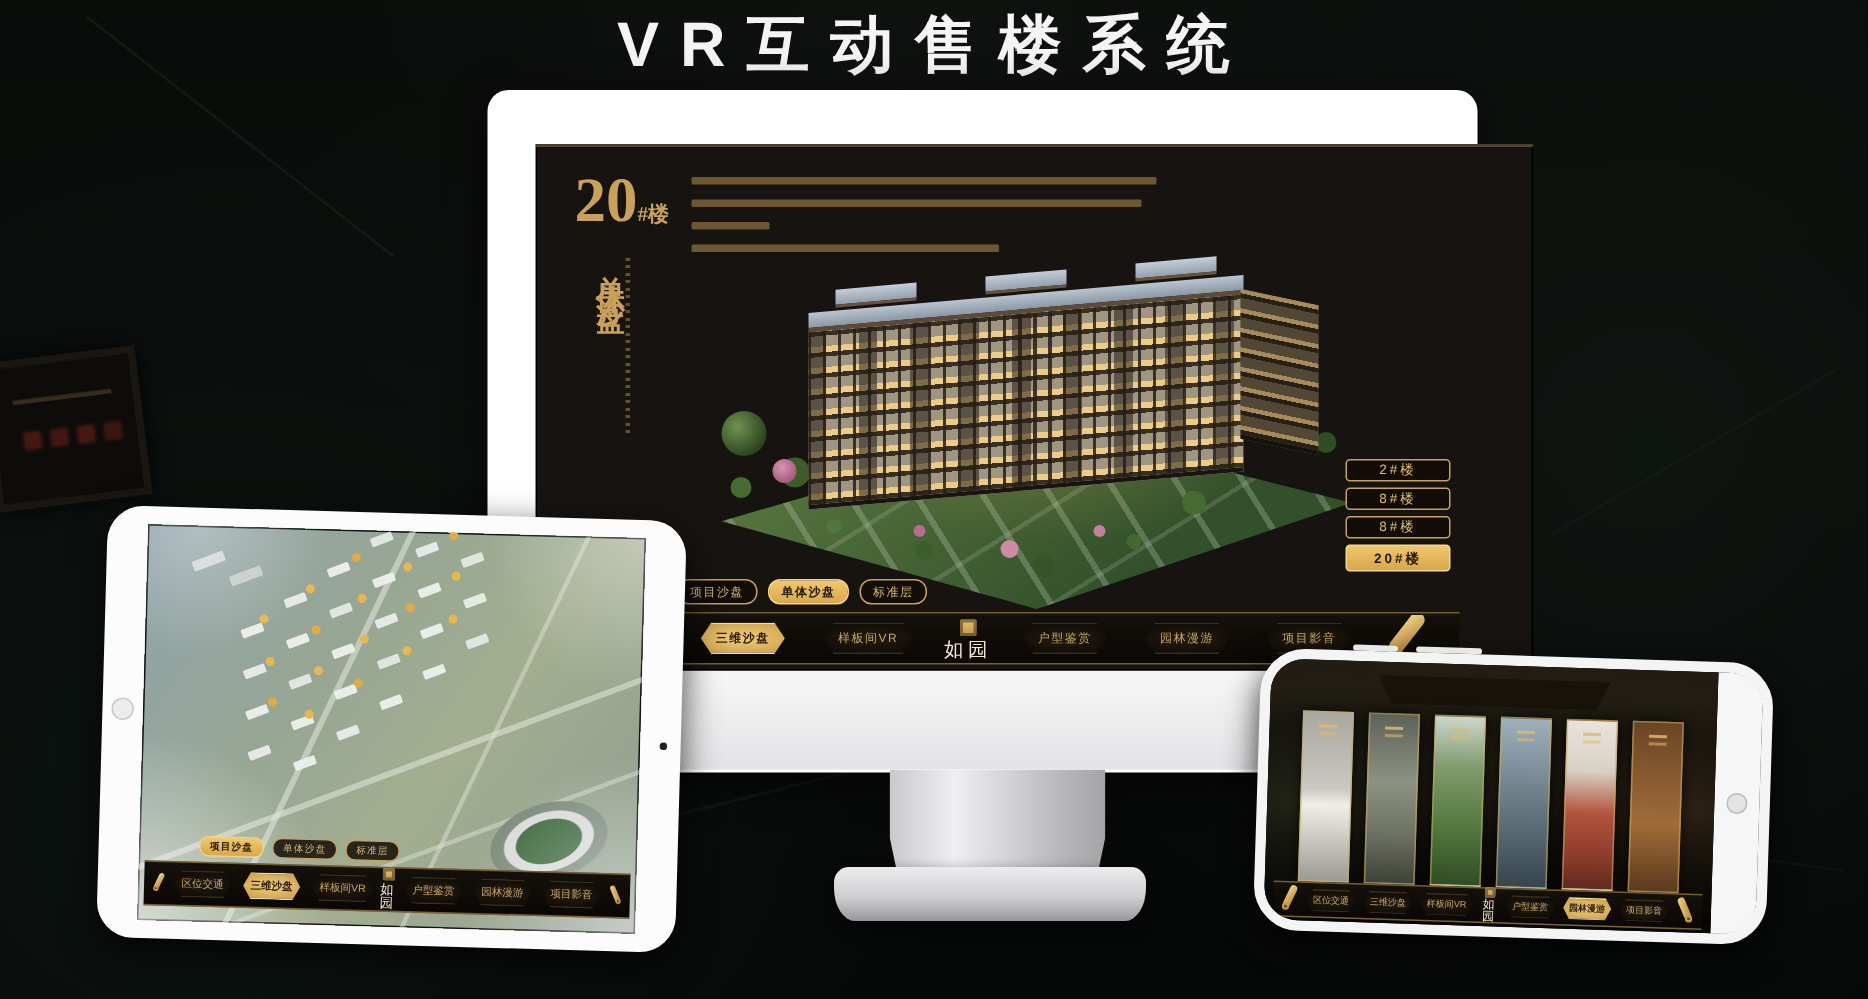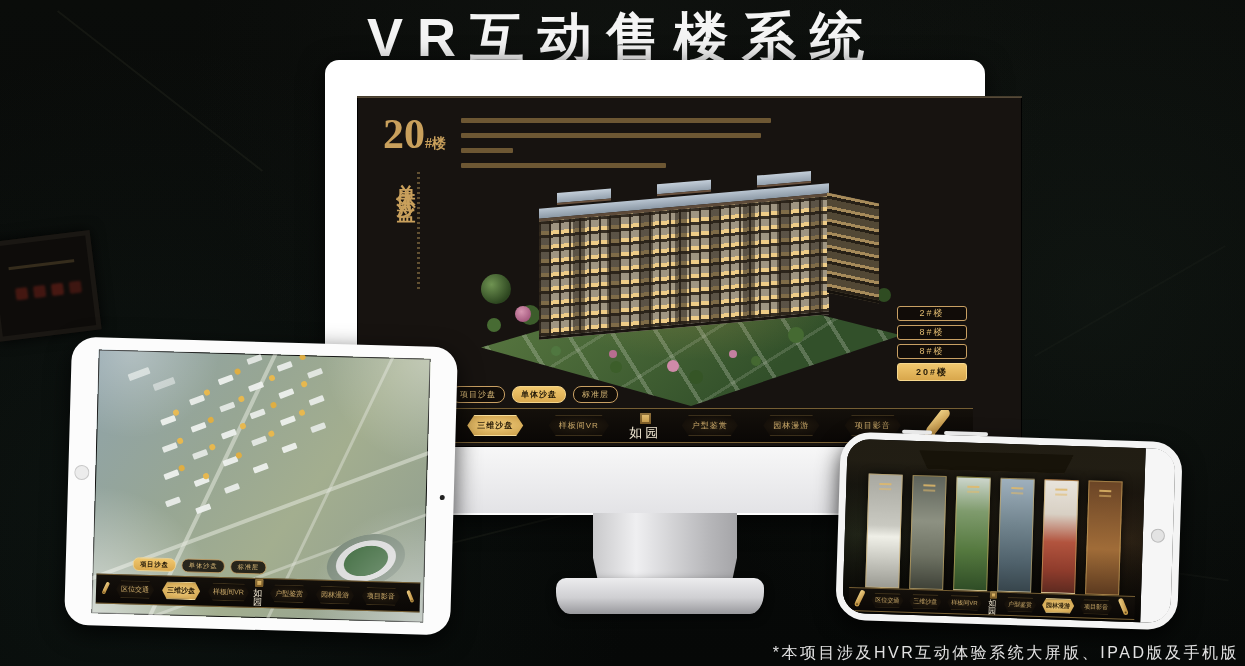--- a/index.html
+++ b/index.html
@@ -22,21 +22,21 @@
       background:#0e0c0a; border:5px solid #1a1713; transform:rotate(-7deg);
       box-shadow:0 0 14px rgba(0,0,0,.8); }
   .bg-plaque .marks { position:absolute; left:18px; top:44px; width:12px; height:12px;
       border-radius:2px; background:rgba(150,40,28,.4); filter:blur(1px);
       box-shadow:18px 0 0 rgba(150,40,28,.38), 36px 0 0 rgba(150,40,28,.42), 54px 0 0 rgba(150,40,28,.35); }
   .bg-plaque .gold { position:absolute; left:14px; top:22px; width:66px; height:3px;
       background:rgba(190,160,90,.22); filter:blur(.5px); }
 
   
   .page-title { position:absolute; top:2px; width:100%; text-align:center;
-      font-size:54px; font-weight:bold; letter-spacing:14px; color:#f4f4f4; }
+      font-size:42px; font-weight:bold; letter-spacing:14px; color:#f4f4f4; }
   .footnote { position:absolute; right:6px; bottom:2px; font-size:16px;
       letter-spacing:2.5px; color:#e2e2e2; }
 
   
   .monitor { position:absolute; left:325px; top:60px; width:660px; height:455px;
       background:#ffffff; border-radius:14px; box-shadow:0 6px 26px rgba(0,0,0,.7); }
   .monitor-chin { position:absolute; left:2px; right:2px; top:377px; height:76px;
       background:linear-gradient(#fafafa,#e3e3e6); border-radius:0 0 12px 12px; }
   .m-screen { position:absolute; left:357px; top:82px; width:665px; height:351px;
       background:#171310; overflow:hidden; box-shadow:inset 0 0 0 1px #000;margin-top:14px; }
@@ -414,14 +414,13 @@
         <div class="nav-item">项目影音</div>
         <svg class="scroll-svg" width="18" height="22" viewBox="0 0 34 32">
           <rect x="12" y="-4" width="10" height="32" rx="5" transform="rotate(-24 17 12)" fill="url(#g3)"></rect>
           <circle cx="23" cy="26" r="5" fill="#c59a48"></circle>
             <circle cx="23" cy="26" r="2" fill="#5e431c"></circle>
         </svg>
       </div>
     </div>
   </div>
 
-  <div class="footnote">*本项目涉及HVR互动体验系统大屏版、IPAD版及手机版</div>
 </div>
 
 </body></html>

